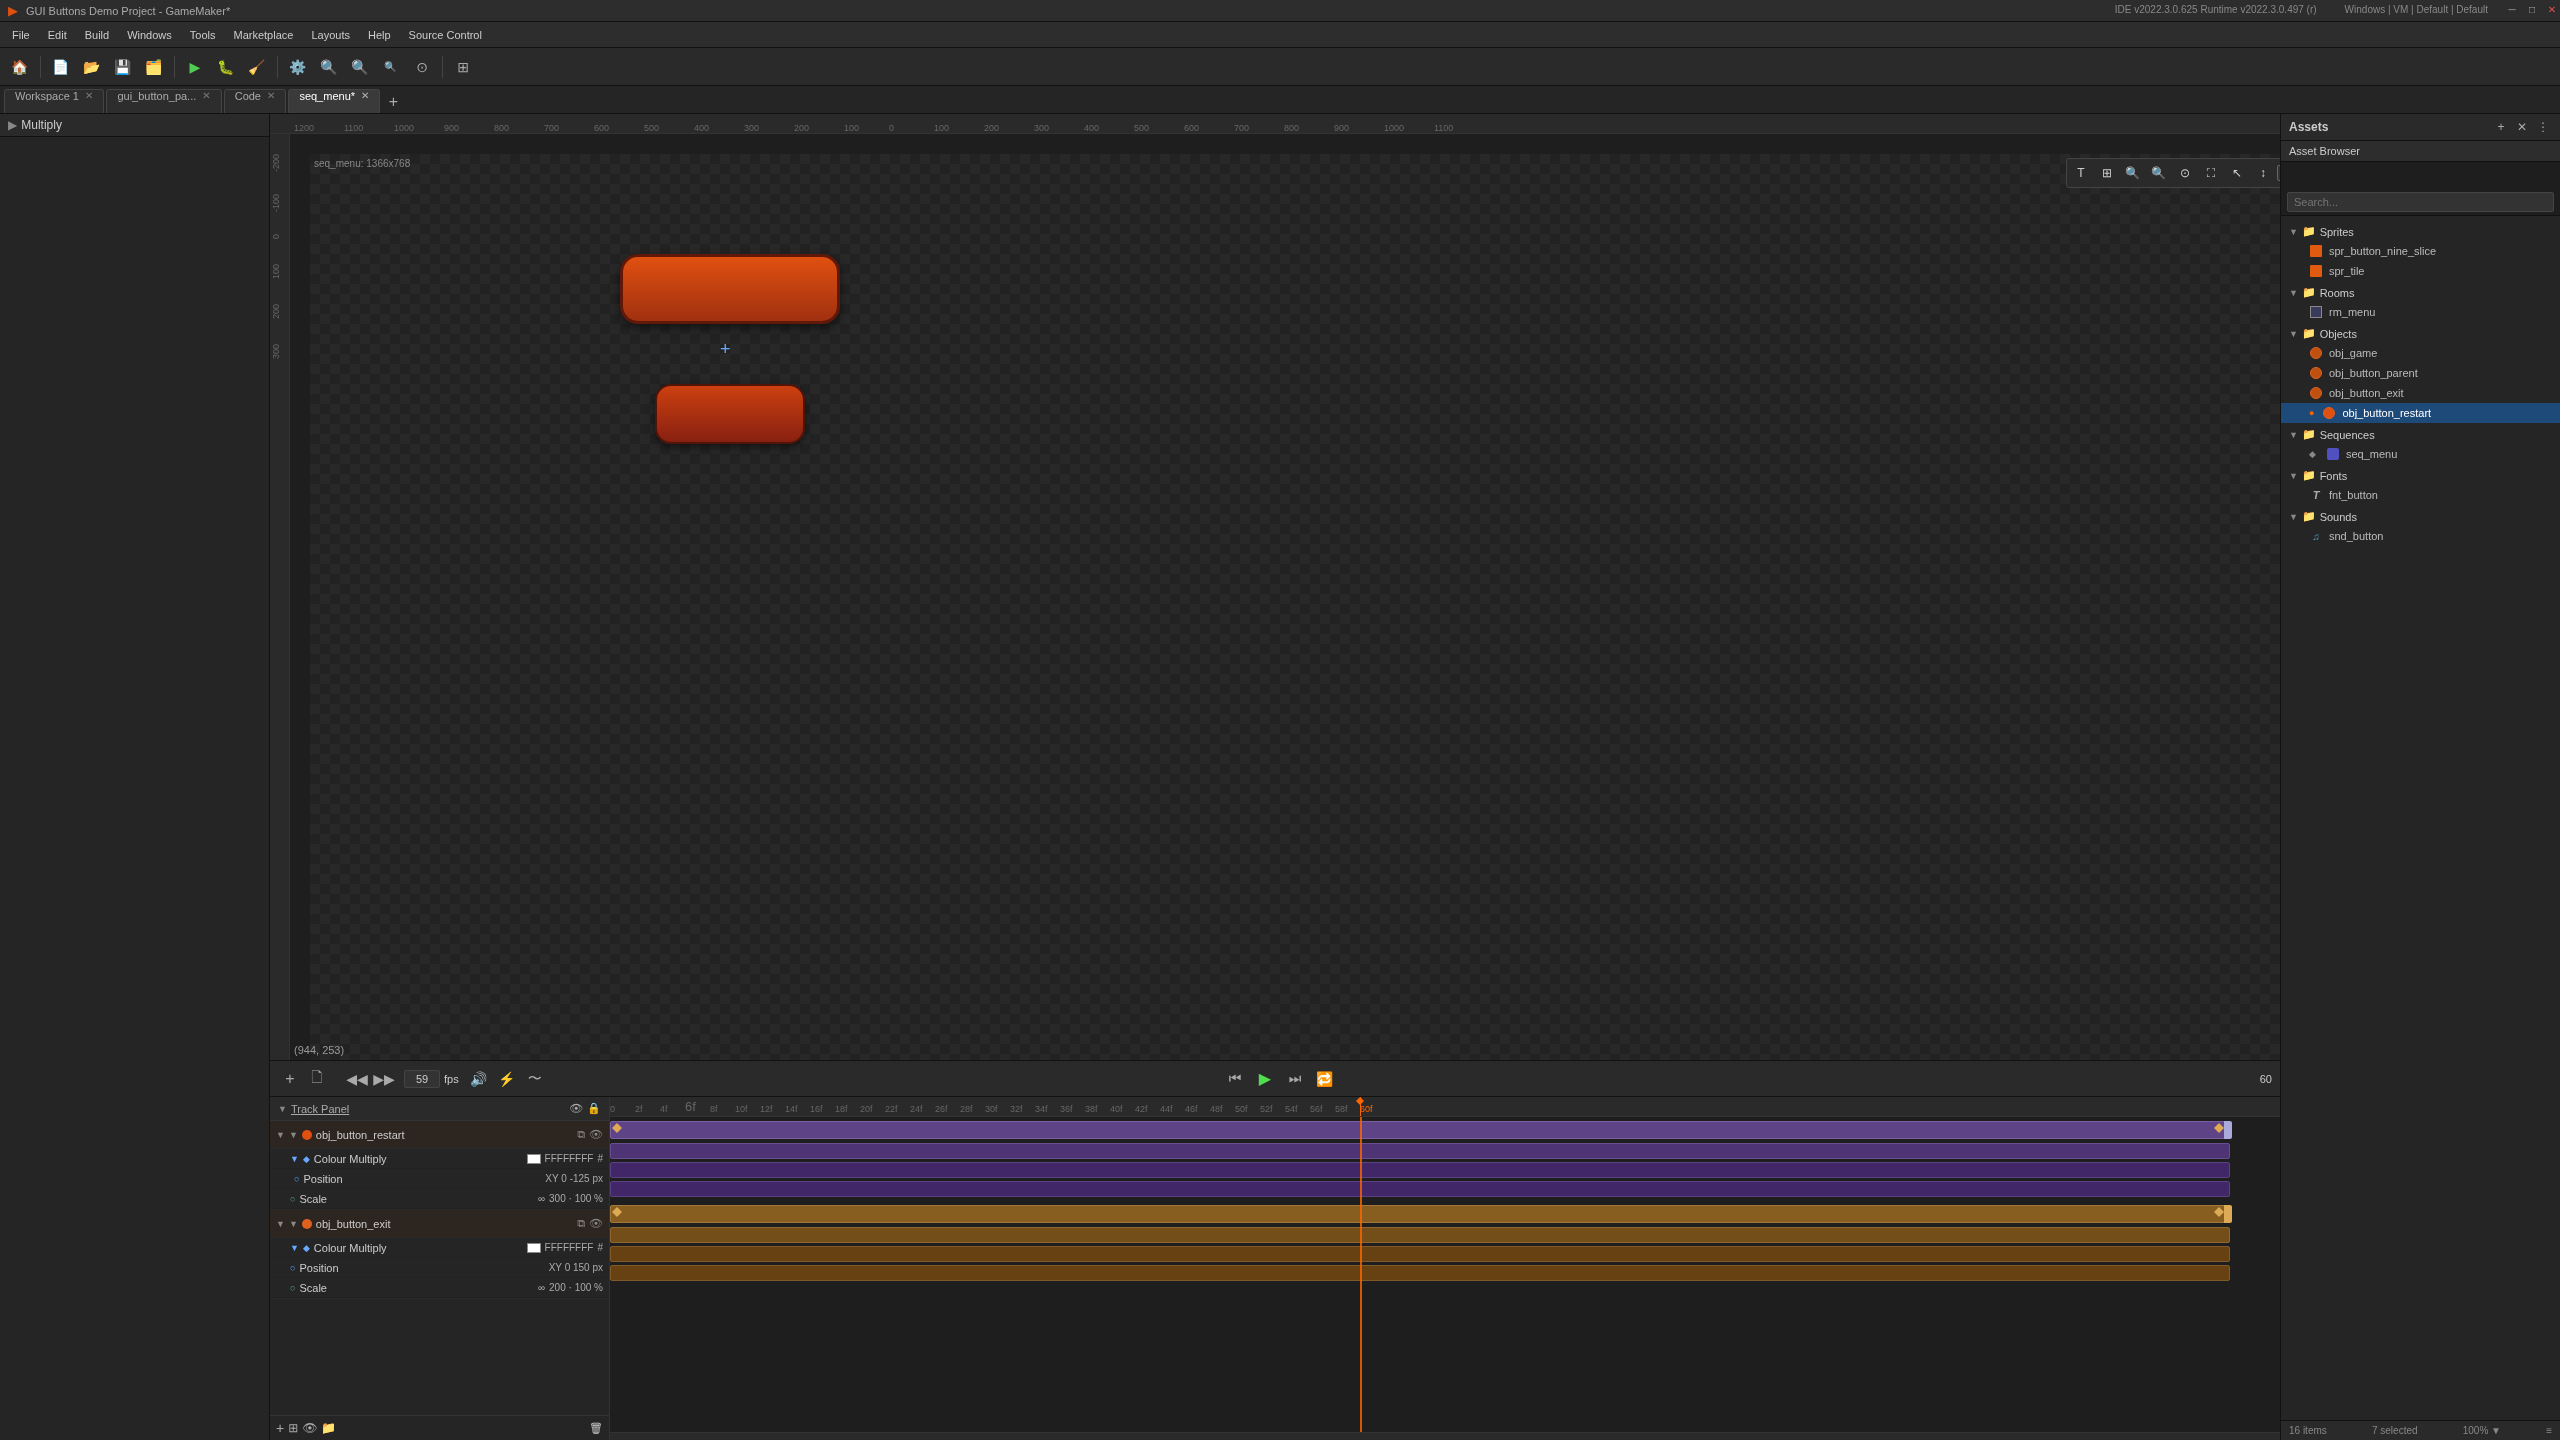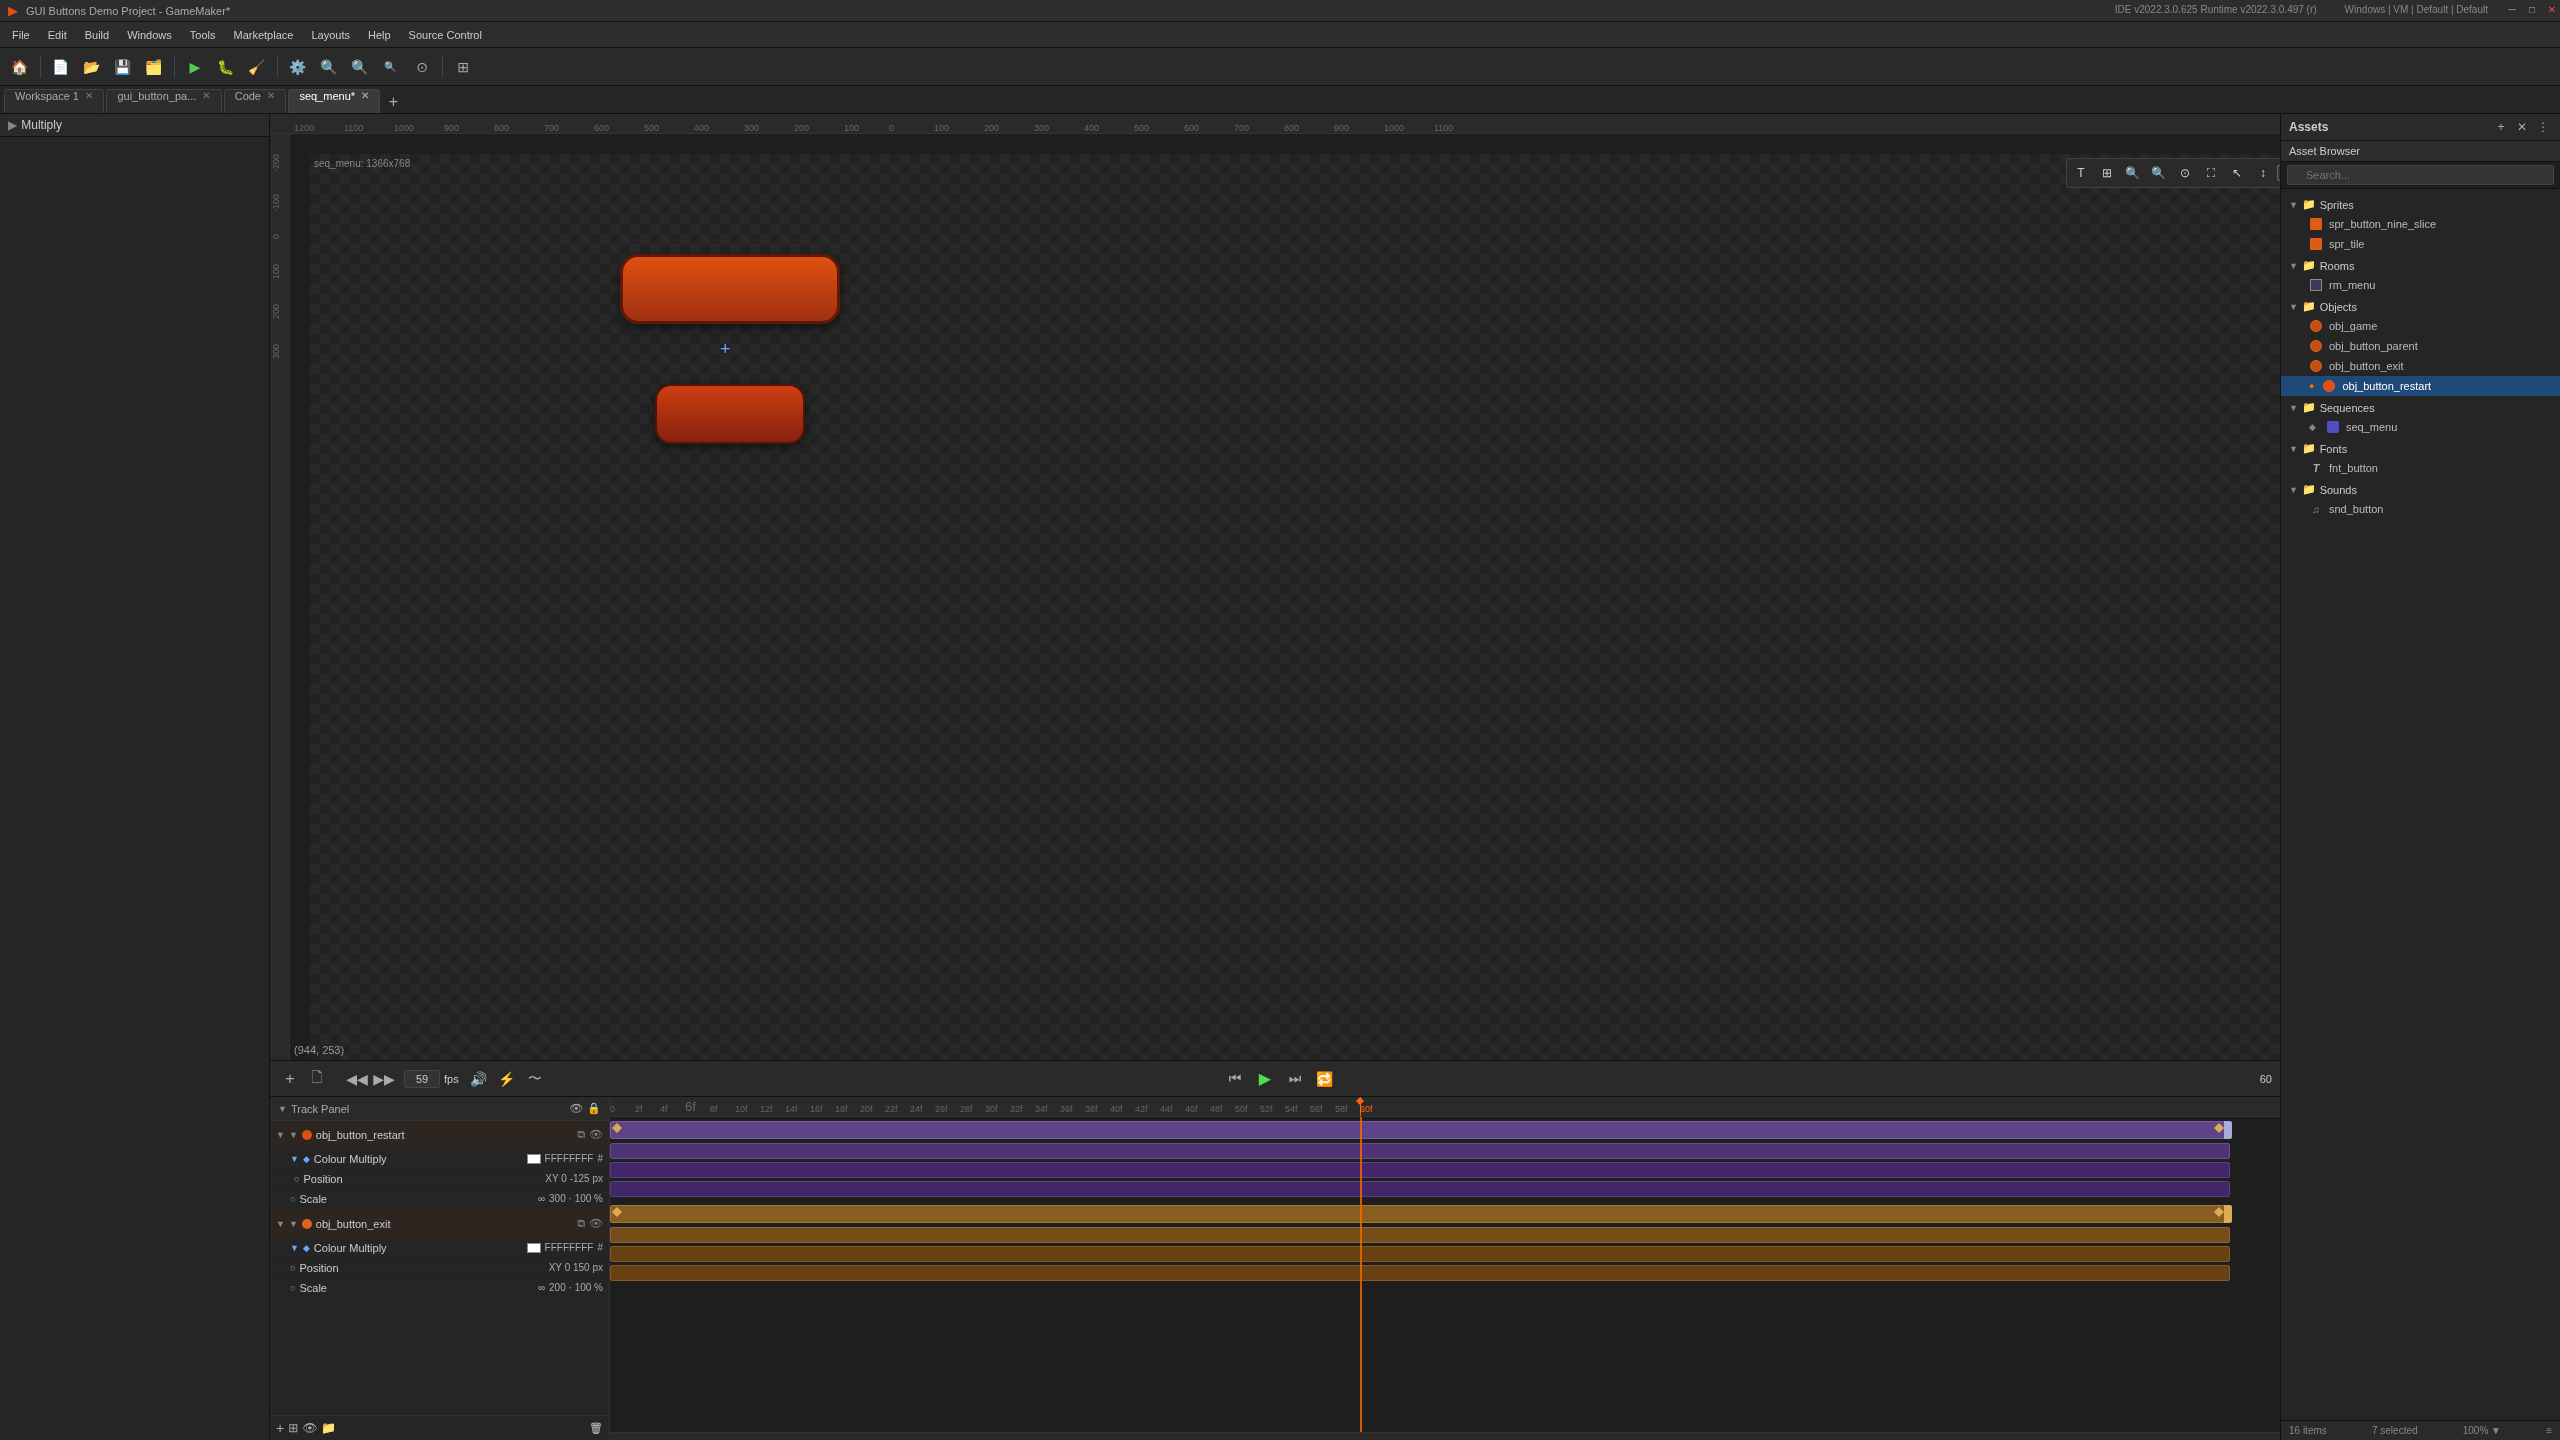--- a/index.html
+++ b/index.html
@@ -47,21 +47,21 @@
 
     
     #right-panel { width: 280px; background: #252525; border-left: 1px solid #111; display: flex; flex-direction: column; }
     #assets-header { padding: 4px 8px; background: #2a2a2a; border-bottom: 1px solid #111; display: flex; align-items: center; justify-content: space-between; }
     #assets-title { font-size: 12px; color: #ccc; font-weight: bold; }
     #assets-header-btns { display: flex; gap: 3px; }
     .assets-header-btn { width: 18px; height: 18px; display: flex; align-items: center; justify-content: center; cursor: pointer; color: #aaa; font-size: 12px; }
 
     #asset-browser-label { padding: 4px 8px; background: #2d2d2d; border-bottom: 1px solid #111; font-size: 11px; color: #ccc; }
     #asset-search { padding: 3px 6px; background: #1e1e1e; border-bottom: 1px solid #111; }
-    #asset-search input { width: 100%; background: #333; border: 1px solid #444; color: #ccc; padding: 3px 18px; font-size: 11px; border-radius: 2px; outline: none; }
+    #asset-search input { width: 100%; background: #333; border: 1px solid #444; color: #ccc; padding: 3px 6px; font-size: 11px; border-radius: 2px; outline: none; margin-top: 27px; }
 
     #asset-tree { flex: 1; overflow-y: auto; padding: 4px 0; }
     .asset-group { margin: 2px 0; }
     .asset-group-header { display: flex; align-items: center; padding: 3px 8px; cursor: pointer; gap: 4px; color: #ccc; font-size: 11px; }
     .asset-item { display: flex; align-items: center; padding: 3px 8px 3px 28px; cursor: pointer; gap: 6px; font-size: 11px; color: #bbb; }
     .asset-item.selected { background: #1e4a7a; color: #fff; }
     .tri { font-size: 9px; color: #888; }
     .asset-icon { width: 14px; height: 14px; display: inline-flex; align-items: center; justify-content: center; font-size: 11px; }
     .icon-sprite { background: #e05a10; width: 12px; height: 12px; border-radius: 1px; }
     .icon-room { width: 12px; height: 12px; border: 1px solid #888; background: #3a3a5a; }
@@ -285,21 +285,21 @@
         <div class="frame-display">
           <span>60</span>
         </div>
       </div>
 
       <div id="timeline-body" style="flex:1;display:flex;overflow:hidden;">
 
         <div id="track-panel" style="width:340px;background:#252525;border-right:1px solid #333;display:flex;flex-direction:column;overflow-y:auto;">
           <div id="track-panel-header" style="height:24px;background:#2a2a2a;border-bottom:1px solid #333;display:flex;align-items:center;padding:0 8px;gap:4px;">
             <span style="color:#888;font-size:9px;">▼</span>
-            <span style="font-size:11px;color:#aaa;">Track Panel</span>
+            <span style="font-size:11px;color:#aaa;text-decoration:underline;">Track Panel</span>
             <span style="margin-left:auto;">👁</span>
             <span style="color:#888;">🔒</span>
           </div>
 
           <div style="border-bottom:1px solid #2a2a2a;">
             <div class="track-row main" style="display:flex;align-items:center;padding:0 6px;height:28px;background:#2d2520;gap:4px;">
               <span style="color:#888;font-size:9px;">▼</span>
               <span style="font-size:9px;color:#888;">▼</span>
               <div class="track-color" style="width:10px;height:10px;border-radius:50%;background:#e05010;flex-shrink:0;"></div>
               <span style="flex:1;font-size:11px;color:#ccc;overflow:hidden;white-space:nowrap;">obj_button_restart</span>

